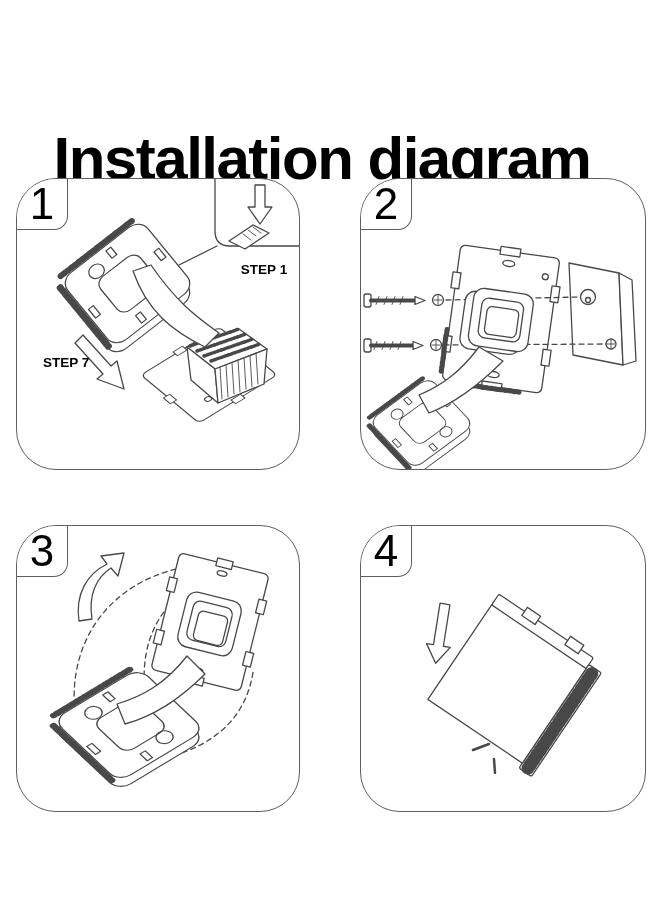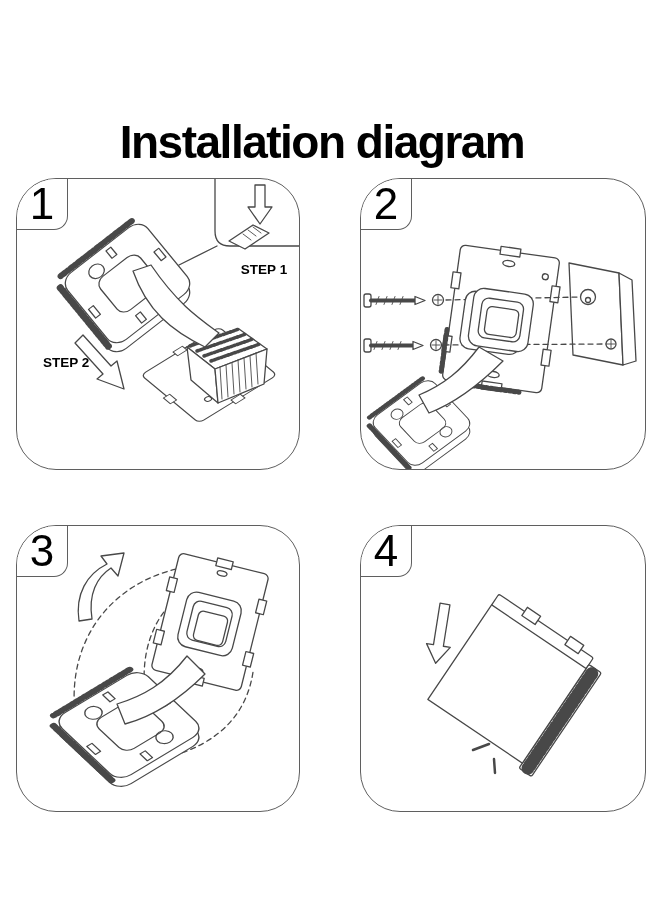--- a/index.html
+++ b/index.html
@@ -1,18 +1,18 @@
 <!DOCTYPE html>
 <html><head>
 <meta charset="utf-8">
 <style>
   html,body{margin:0;padding:0;background:#ffffff;}
   body{width:660px;height:900px;position:relative;font-family:"Liberation Sans",sans-serif;overflow:hidden;}
   .title{position:absolute;top:84px;left:0;width:644px;text-align:center;
-         font-size:46px;font-weight:bold;letter-spacing:-1.5px;color:#000;}
+         font-size:60px;font-weight:bold;letter-spacing:-1.5px;color:#000;}
   .panel{position:absolute;border:1.6px solid #5f5f5f;border-radius:40px;background:#fff;overflow:hidden;}
   #p1{left:16px;top:178px;width:282px;height:290px;}
   #p2{left:360px;top:178px;width:284px;height:290px;}
   #p3{left:16px;top:525px;width:282px;height:285px;}
   #p4{left:360px;top:525px;width:284px;height:285px;}
   .corner-tab{position:absolute;left:0;top:0;width:50px;height:50px;
               border-right:1.4px solid #5f5f5f;border-bottom:1.4px solid #5f5f5f;
               border-bottom-right-radius:14px;display:flex;align-items:center;justify-content:center;
               font-size:44px;color:#000;background:#fff;z-index:3;}
   .illus{position:absolute;left:0;top:0;display:block;}
@@ -27,21 +27,21 @@
 </head>
 <body>
 
 <h1 class="title">Installation diagram</h1>
 
 <div class="panel" id="p1">
   <div class="corner-tab">
     <span>1</span>
   </div>
   <span class="step-label s1">STEP 1</span>
-  <span class="step-label s2">STEP 2</span>
+  <span class="step-label s2">STEP 7</span>
   <svg class="illus" width="282" height="290" viewBox="0 0 282 290">
     <defs>
       <g id="coverOutline">
           <rect class="f" x="0" y="0" width="100" height="100" rx="14"></rect>
         </g>
       <g id="cover">
         <rect class="f" x="0" y="0" width="100" height="100" rx="14"></rect>
         <rect class="f" x="26" y="24" width="50" height="50" rx="10"></rect>
         <circle cx="83" cy="34" r="8"></circle>
         <circle cx="17" cy="66" r="8"></circle>

